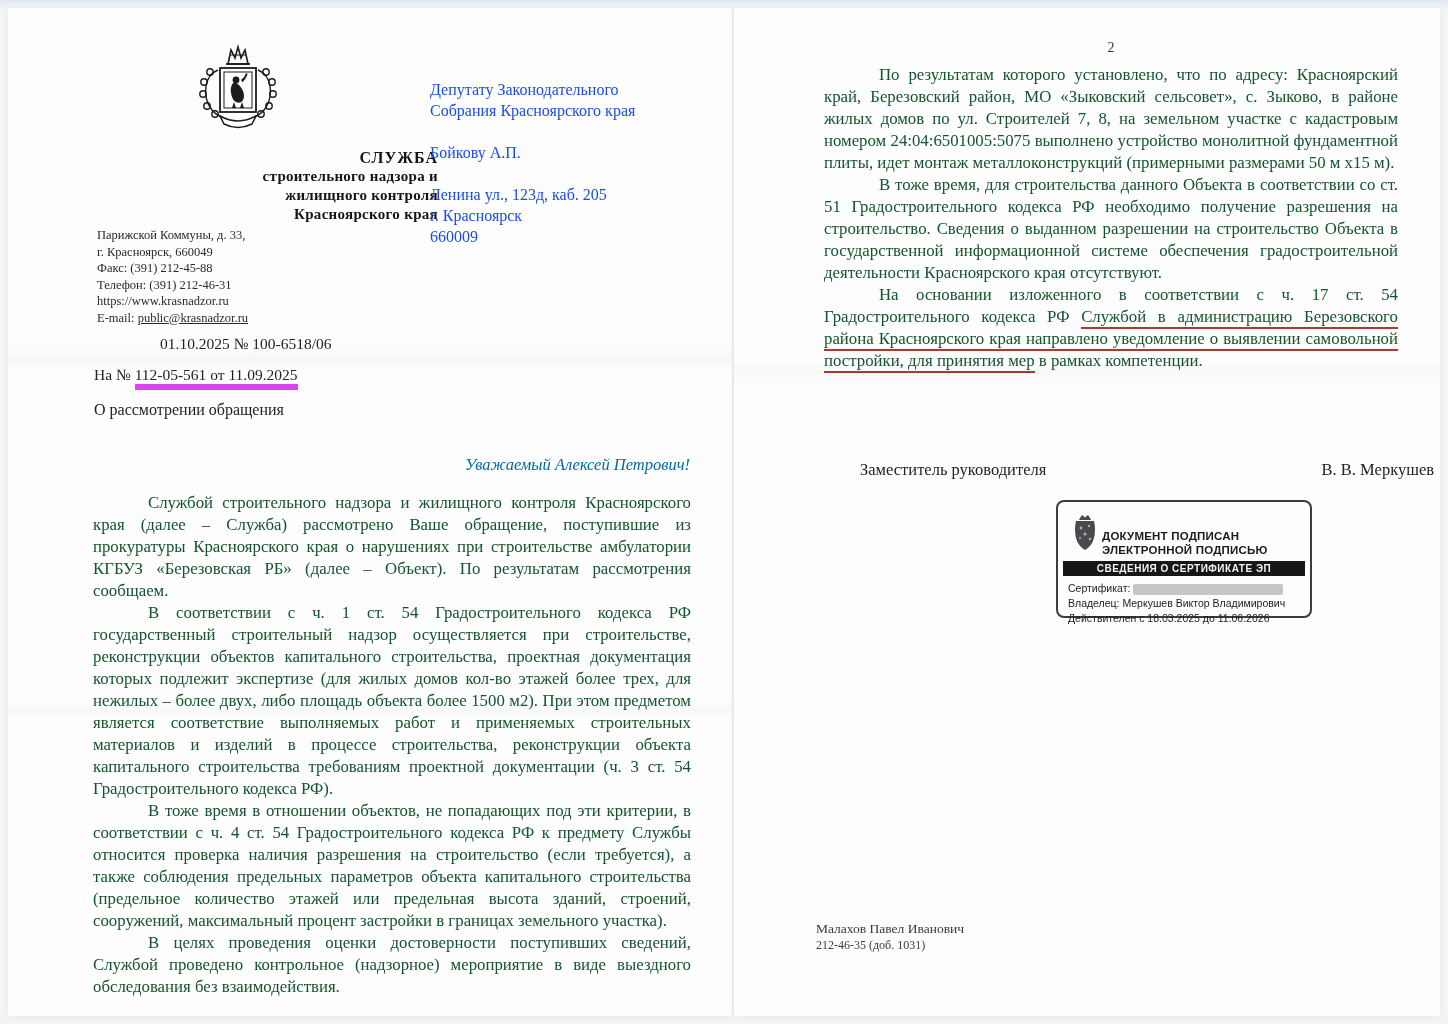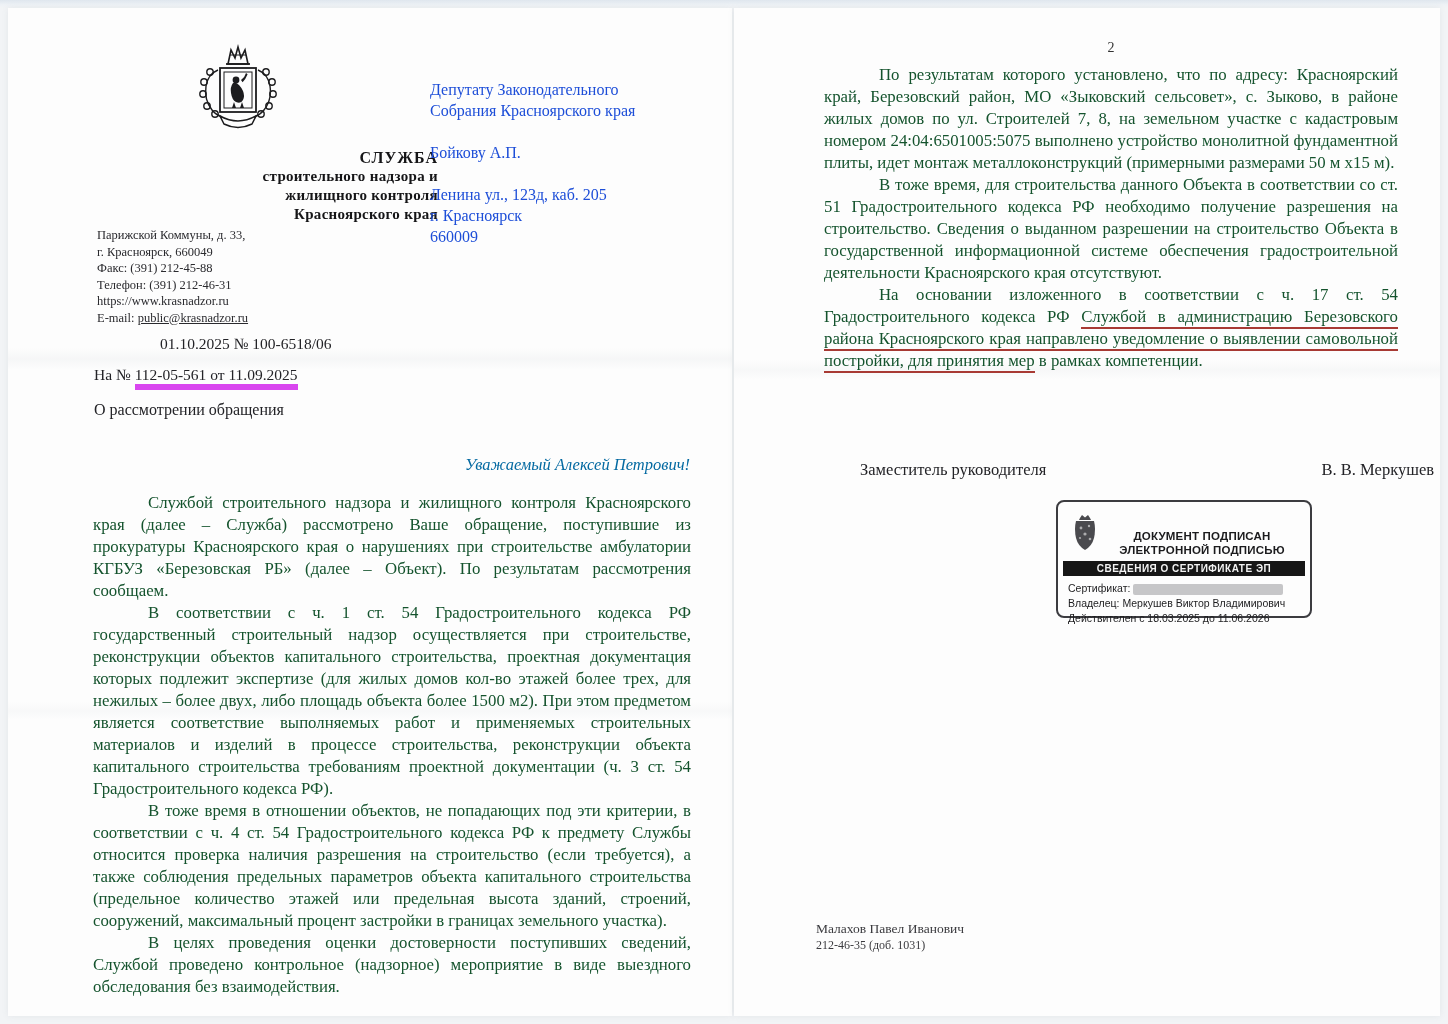--- a/index.html
+++ b/index.html
@@ -47,21 +47,21 @@
 
   .sig-row{position:absolute;left:78px;top:452px;width:574px;font-size:16.5px;color:#232327;margin-left:48px;}
   .sig-title{float:left;}
   .sig-name{float:right;}
 
   .stamp{position:absolute;left:322px;top:492px;width:252px;height:114px;
     border:2px solid #3c3c40;border-radius:8px;background:#fdfdfd;
     font-family:"Liberation Sans","DejaVu Sans",sans-serif;}
   .stamp-head{display:flex;align-items:center;margin:7px 8px 4px 8px;}
   .stamp-arms{width:34px;height:38px;flex:0 0 34px;margin-left:2px;}
-  .stamp-title{flex:1;text-align:center;font-weight:bold;font-size:11.5px;
+  .stamp-title{flex:1;text-align:left;font-weight:bold;font-size:11.5px;
     line-height:14px;color:#1b1b1d;letter-spacing:.2px;margin-top:20px;}
   .stamp-banner{margin:2px 5px 5px 5px;background:#161616;color:#f2f2f2;
     text-align:center;font-weight:bold;font-size:10px;line-height:15px;letter-spacing:.5px;}
   .stamp-lines{margin:0 10px;font-size:10.5px;line-height:15px;color:#1d1d1f;}
   .redact{display:inline-block;vertical-align:middle;width:150px;height:11px;
     background:#c6c6c8;border-radius:2px;margin-left:3px;}
 
   .footer-contact{position:absolute;left:82px;top:912px;color:#3a3a3e;}
   .footer-name{font-size:13.5px;line-height:17px;}
   .footer-phone{font-size:12px;line-height:16px;}

